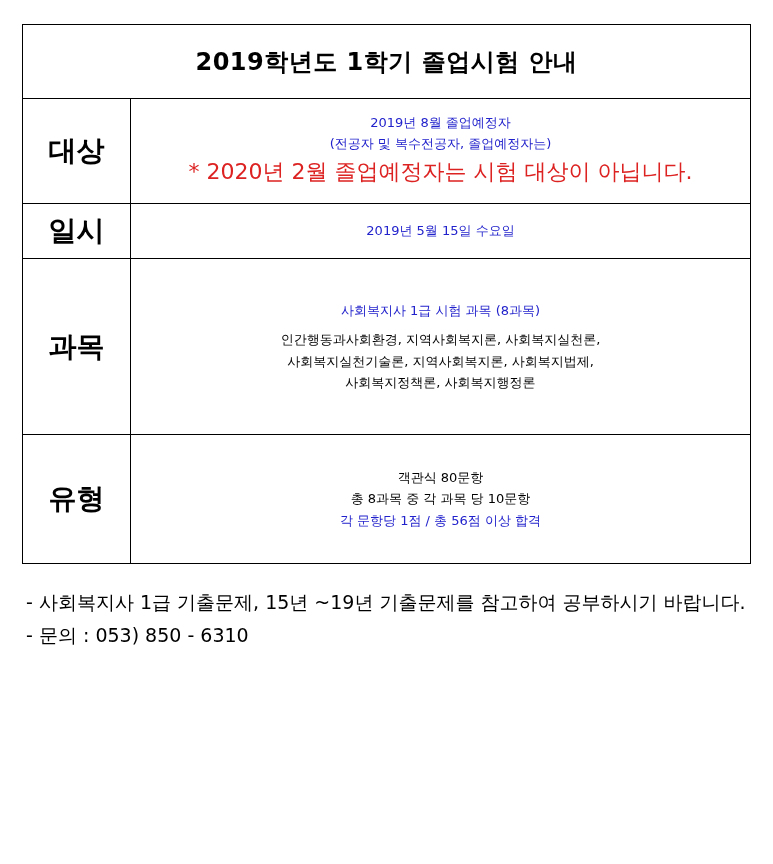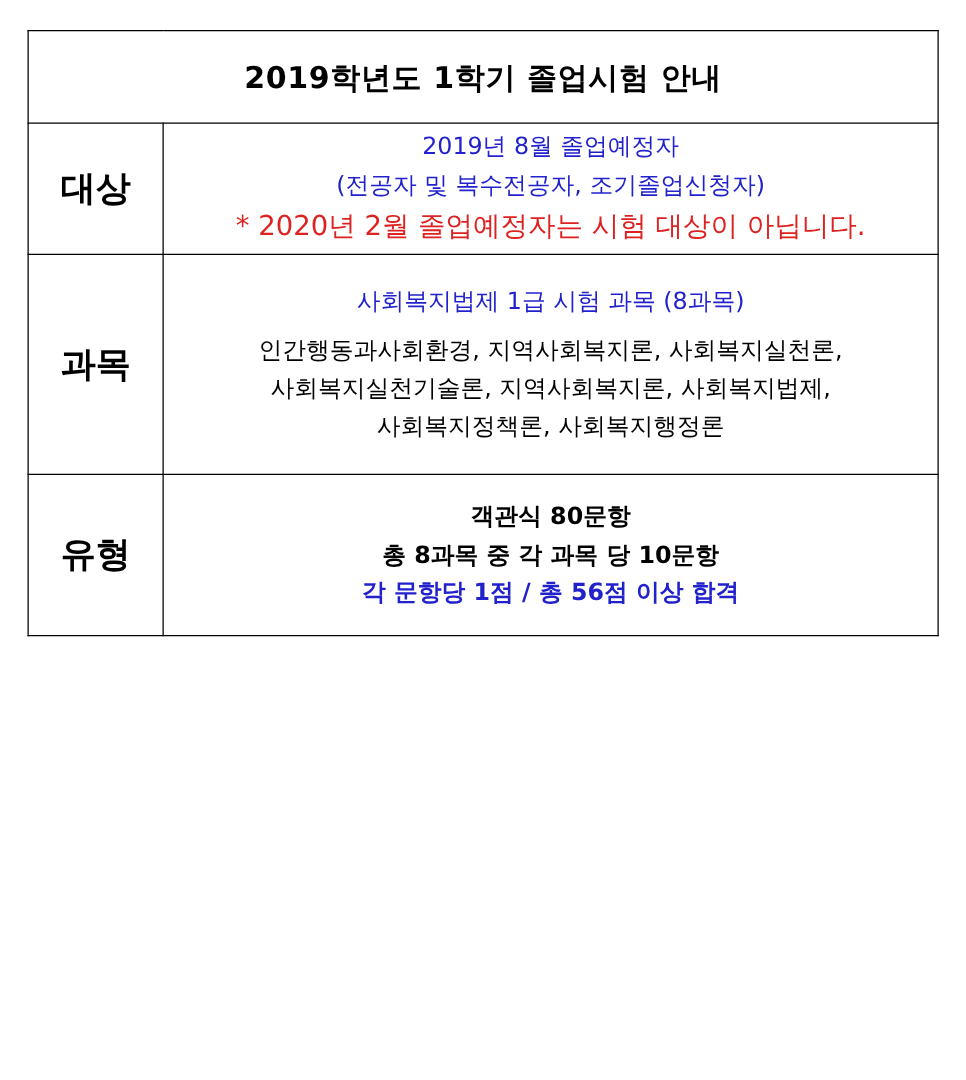--- a/index.html
+++ b/index.html
@@ -40,39 +40,39 @@
   }
   .label-cell {
     width: 108px;
     font-size: 28px;
     font-weight: bold;
   }
   .content-cell {
     padding: 10px 8px;
   }
   .line {
-    font-size: 19px;
+    font-size: 13px;
     line-height: 1.62;
     white-space: nowrap;
   }
   .blue {
     color: #2222cc;
   }
   .red {
     color: #dd2222;
   }
   .small {
     font-size: 22px;
   }
   .row-target .content-cell { height: 104px; }
   .row-date .content-cell { height: 54px; }
   .row-time .content-cell { height: 88px; }
   .row-place .content-cell { height: 54px; }
   .row-subject .content-cell { height: 175px; }
-  .row-type .content-cell { height: 128px; font-weight: bold; }
+  .row-type .content-cell { height: 128px; }
 
   .footer {
     margin-top: 22px;
     padding-left: 4px;
   }
   .footer-line {
     font-size: 19px;
     line-height: 1.75;
     white-space: nowrap;
   }
@@ -89,43 +89,53 @@
     </colgroup>
     <tbody>
       <tr>
         <td class="title-cell" colspan="2">2019학년도 1학기 졸업시험 안내</td>
       </tr>
 
       <tr class="row-target">
         <td class="label-cell">대상</td>
         <td class="content-cell">
           <div class="line blue">2019년 8월 졸업예정자</div>
-          <div class="line blue">(전공자 및 복수전공자, 조기졸업신청자)</div>
+          <div class="line blue">(전공자 및 복수전공자, 졸업예정자는)</div>
           <div class="line red small">* 2020년 2월 졸업예정자는 시험 대상이 아닙니다.</div>
         </td>
       </tr>
 
+      <tr class="row-date">
+        <td class="label-cell">일시</td>
+        <td class="content-cell">
+          <div class="line blue">2019년 5월 15일 수요일</div>
+        </td>
+      </tr>
 
 
 
       <tr class="row-subject">
         <td class="label-cell">과목</td>
         <td class="content-cell">
-          <div class="line blue" style="margin-bottom:8px;">사회복지법제 1급 시험 과목 (8과목)</div>
+          <div class="line blue" style="margin-bottom:8px;">사회복지사 1급 시험 과목 (8과목)</div>
           <div class="line">인간행동과사회환경, 지역사회복지론, 사회복지실천론,</div>
           <div class="line">사회복지실천기술론, 지역사회복지론, 사회복지법제,</div>
           <div class="line">사회복지정책론, 사회복지행정론</div>
         </td>
       </tr>
 
       <tr class="row-type">
         <td class="label-cell">유형</td>
         <td class="content-cell">
           <div class="line">객관식 80문항</div>
           <div class="line">총 8과목 중 각 과목 당 10문항</div>
           <div class="line blue">각 문항당 1점 / 총 56점 이상 합격</div>
         </td>
       </tr>
     </tbody>
   </table>
 
+  <div class="footer">
+    <div class="footer-line">- 사회복지사 1급 기출문제, 15년 ~19년 기출문제를 참고하여 공부하시기 바랍니다.</div>
+    <div class="footer-line">- 문의 : 053) 850 - 6310</div>
+  </div>
 
 </div>
 
 </body></html>

